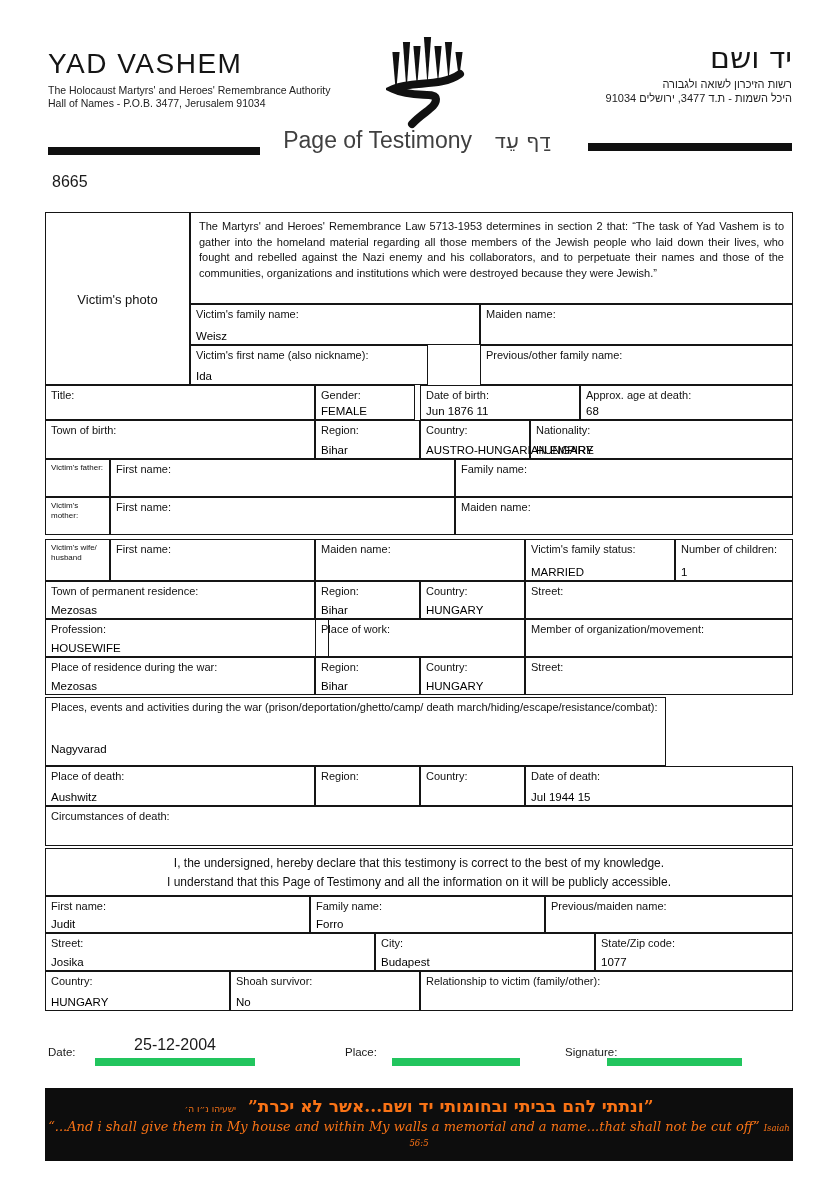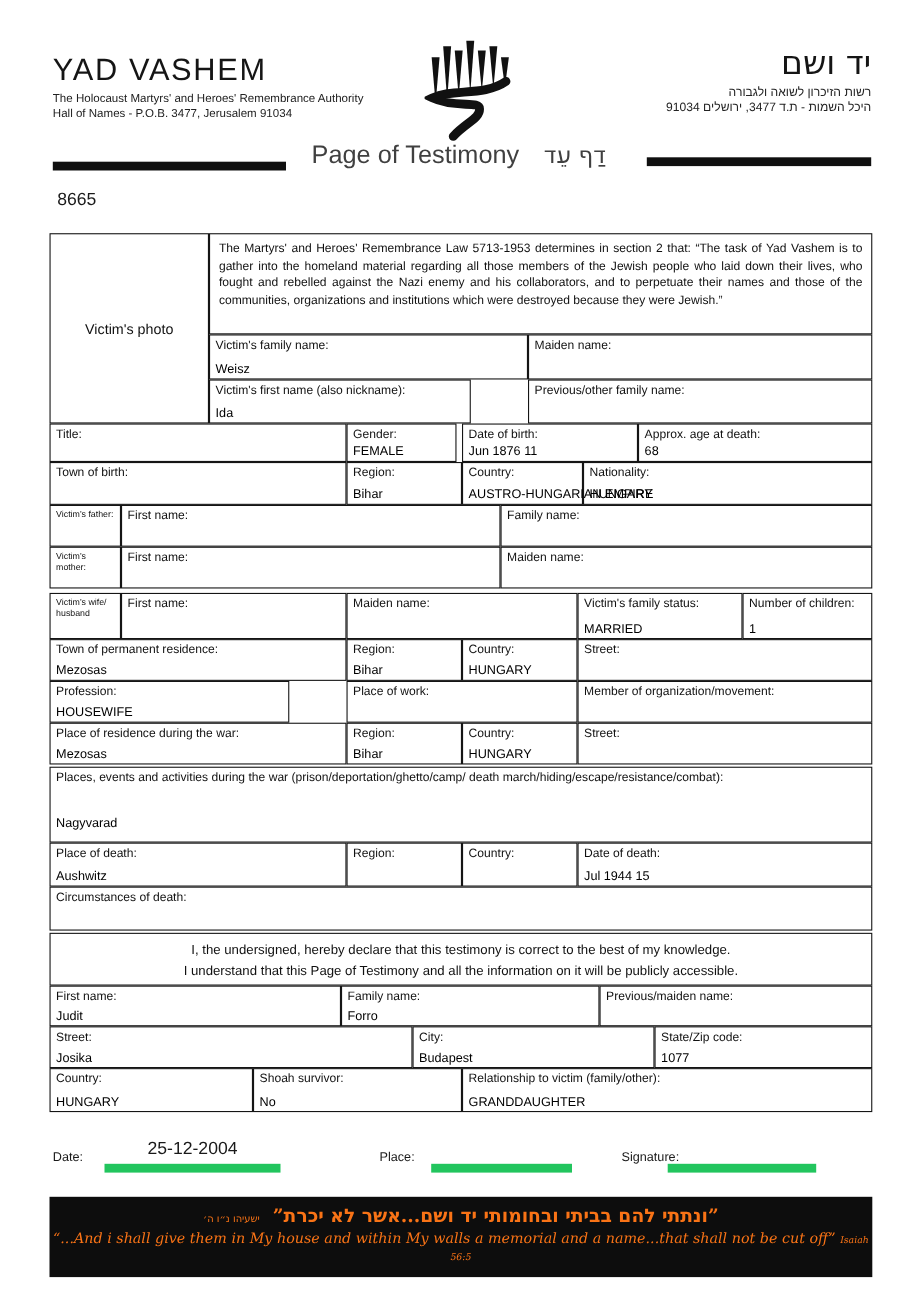--- a/index.html
+++ b/index.html
@@ -203,21 +203,21 @@
     </div>
     <div class="c" style="left:375px;top:369px;width:105px;height:38px;">
       <span class="lbl">Country:</span>
       <span class="val">HUNGARY</span>
     </div>
     <div class="c" style="left:480px;top:369px;width:268px;height:38px;">
       <span class="lbl">Street:</span>
       <span class="val"></span>
     </div>
 
-    <div class="c" style="left:0;top:407px;width:218px;height:38px;">
+    <div class="c" style="left:0;top:407px;width:284px;height:38px;">
       <span class="lbl">Profession:</span>
       <span class="val">HOUSEWIFE</span>
     </div>
     <div class="c" style="left:270px;top:407px;width:210px;height:38px;">
       <span class="lbl">Place of work:</span>
       <span class="val"></span>
     </div>
     <div class="c" style="left:480px;top:407px;width:268px;height:38px;">
       <span class="lbl">Member of organization/movement:</span>
       <span class="val"></span>
@@ -233,21 +233,21 @@
     </div>
     <div class="c" style="left:375px;top:445px;width:105px;height:38px;">
       <span class="lbl">Country:</span>
       <span class="val">HUNGARY</span>
     </div>
     <div class="c" style="left:480px;top:445px;width:268px;height:38px;">
       <span class="lbl">Street:</span>
       <span class="val"></span>
     </div>
 
-    <div class="c events-cell" style="left:0;top:485px;width:748px;height:69px;">
+    <div class="c events-cell" style="left:0;top:485px;width:621px;height:69px;">
       <span class="lbl">Places, events and activities during the war (prison/deportation/ghetto/camp/ death march/hiding/escape/resistance/combat):</span>
       <span class="val">Nagyvarad</span>
     </div>
 
     <div class="c" style="left:0;top:554px;width:270px;height:40px;">
       <span class="lbl">Place of death:</span>
       <span class="val">Aushwitz</span>
     </div>
     <div class="c" style="left:270px;top:554px;width:105px;height:40px;">
       <span class="lbl">Region:</span>
@@ -303,21 +303,20 @@
     <div class="c" style="left:0;top:759px;width:185px;height:40px;">
       <span class="lbl">Country:</span>
       <span class="val">HUNGARY</span>
     </div>
     <div class="c" style="left:185px;top:759px;width:190px;height:40px;">
       <span class="lbl">Shoah survivor:</span>
       <span class="val">No</span>
     </div>
     <div class="c" style="left:375px;top:759px;width:373px;height:40px;">
       <span class="lbl">Relationship to victim (family/other):</span>
-      <span class="val">GRANDDAUGHTER</span>
     </div>
   </div>
 
   <span class="sig-label" style="left:48px;top:1046px;">Date:</span>
   <div class="sig-line" style="left:95px;top:1036px;width:160px;">
     <span>25-12-2004</span>
   </div>
   <span class="sig-label" style="left:345px;top:1046px;">Place:</span>
   <div class="sig-line" style="left:392px;top:1036px;width:128px;"></div>
   <span class="sig-label" style="left:565px;top:1046px;">Signature:</span>

